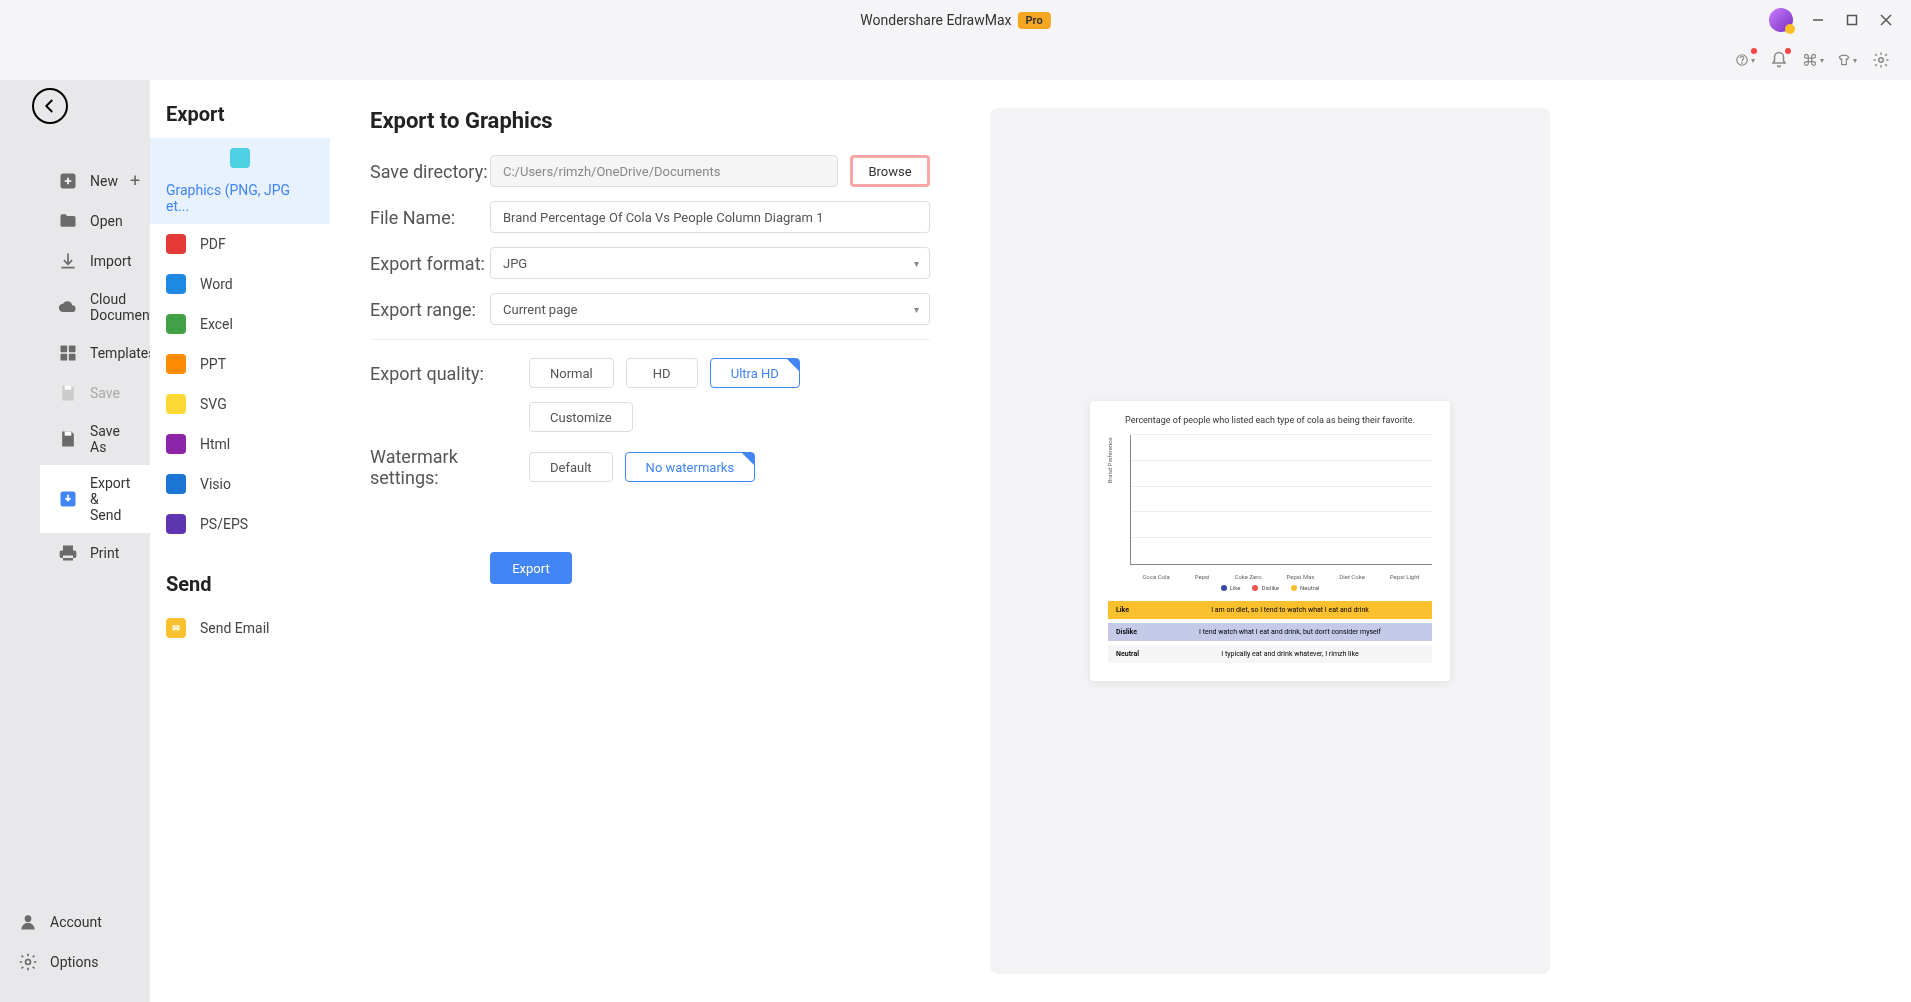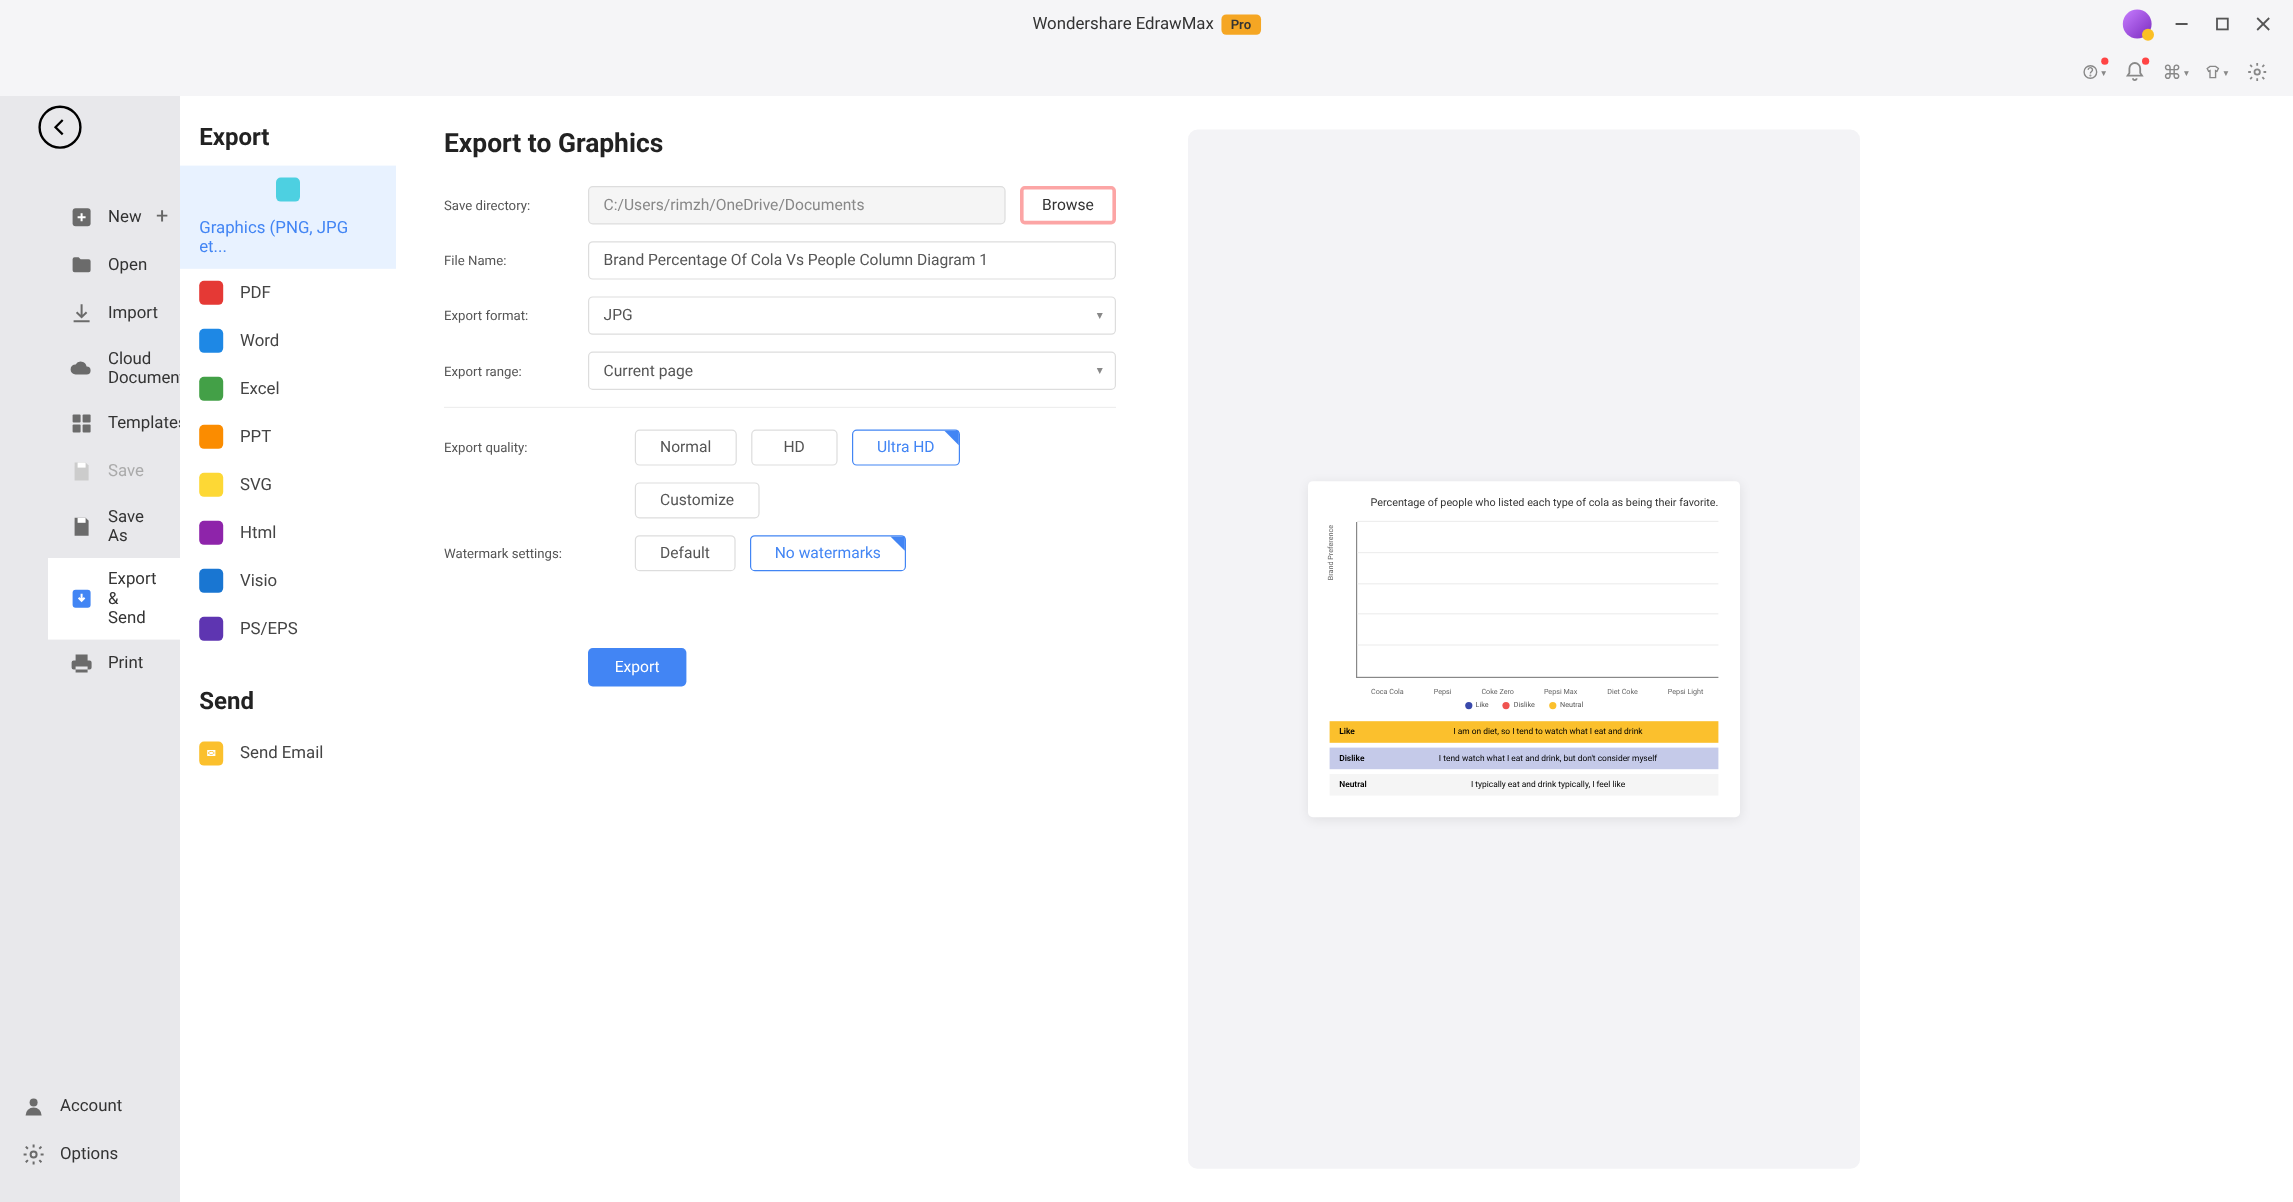--- a/index.html
+++ b/index.html
@@ -27,38 +27,38 @@
 .sidebar1-bottom { margin-top: auto; padding-bottom: 20px; }
 .sidebar2 { width: 180px; background: #fff; padding: 18px 0; }
 .sb2-heading { font-size: 20px; font-weight: 700; padding: 4px 16px 12px; color: #222; }
 .sb2-item { display: flex; align-items: center; gap: 14px; padding: 10px 16px; font-size: 14px; color: #444; cursor: pointer; }
 .sb2-item.active { background: #e8f2ff; color: #4285f4; flex-direction: column; }
 .fmt-icon { width: 20px; height: 20px; border-radius: 4px; display: flex; align-items: center; justify-content: center; color: #fff; font-size: 9px; font-weight: 700; flex-shrink: 0; }
 .content { flex: 1; background: #fff; padding: 28px 40px; display: flex; gap: 60px; }
 .form-area { flex: 0 0 560px; }
 .page-heading { font-size: 22px; font-weight: 700; color: #222; margin-bottom: 22px; }
 .form-row { display: flex; align-items: center; margin-bottom: 14px; }
-.form-label { width: 120px; font-size: 11px; color: #555; }
+.form-label { width: 120px; font-size: 18px; color: #555; }
 .text-input { flex: 1; height: 32px; border: 1px solid #ddd; border-radius: 4px; padding: 0 12px; font-size: 13px; color: #555; background: #fff; }
 .text-input.readonly { background: #f5f5f5; color: #888; }
 .select-input { flex: 1; height: 32px; border: 1px solid #ddd; border-radius: 4px; padding: 0 12px; font-size: 13px; color: #555; background: #fff; display: flex; align-items: center; position: relative; }
 .select-input::after { content: "▾"; position: absolute; right: 10px; color: #888; font-size: 10px; }
 .browse-btn { width: 80px; height: 32px; margin-left: 12px; border: 3px solid #fca5a5; background: #fff; border-radius: 4px; font-size: 13px; color: #333; cursor: pointer; }
 .divider { height: 1px; background: #eee; margin: 6px 0 18px; }
 .btn-group { display: flex; gap: 12px; flex-wrap: wrap; padding-left: 39px; }
 .toggle-btn { height: 30px; padding: 0 20px; border: 1px solid #ddd; background: #fff; border-radius: 4px; font-size: 13px; color: #555; cursor: pointer; min-width: 72px; position:relative;}
 .toggle-btn.selected { border-color: #4285f4; color: #4285f4; }
 .toggle-btn.selected::after { content:""; position:absolute; top:0; right:0; width:0;height:0;border-left:12px solid transparent;border-top:12px solid #4285f4;}
 .checkbox-row { display: flex; align-items: center; gap: 28px; }
 .chk { display: flex; align-items: center; gap: 8px; font-size: 13px; color: #555; }
 .chk-box { width: 16px; height: 16px; border: 1px solid #ccc; border-radius: 3px; background: #fff; }
 .export-btn { width: 82px; height: 32px; background: #4285f4; color: #fff; border: none; border-radius: 4px; font-size: 13px; cursor: pointer; margin-top: 50px; margin-left: 120px; }
 .preview-area { flex: 1; background: #f3f3f6; border-radius: 8px; display: flex; align-items: center; justify-content: center; max-width:560px;}
 .preview-card { width: 360px; background: #fff; border-radius: 4px; box-shadow: 0 2px 10px rgba(0,0,0,0.08); padding: 14px 18px; }
-.chart-title { font-size: 9px; text-align: right; color: #333; margin-bottom: 10px; }
+.chart-title { font-size: 9px; text-align: center; color: #333; margin-bottom: 10px; }
 .chart-box { height: 130px; position: relative; border-left: 1px solid #888; border-bottom: 1px solid #888; margin-left: 22px; margin-bottom: 8px; }
 .ylabel { position: absolute; left: -22px; top: 50%; transform: rotate(-90deg) translateX(20px); font-size: 6px; color: #666; transform-origin: left; }
 .gridlines { position: absolute; inset: 0; }
 .gridlines div { position: absolute; left: 0; right: 0; height: 1px; background: #eee; }
 .bars { position: absolute; inset: 0; display: flex; justify-content: space-around; align-items: flex-end; padding: 0 4px; }
 .bar-group { display: flex; gap: 2px; align-items: flex-end; }
 .bar { width: 7px; }
 .xlabels { display: flex; justify-content: space-around; margin-left: 22px; font-size: 6px; color: #666; }
 .legend { display: flex; justify-content: center; gap: 12px; font-size: 6px; color: #555; margin-top: 4px; }
 .legend span { display: flex; align-items: center; gap: 3px; }
@@ -409,19 +409,19 @@
             <div class="info-row" style="background: rgb(251, 192, 45);">
               <span class="k">Like</span>
               <span class="v">I am on diet, so I tend to watch what I eat and drink</span>
             </div>
             <div class="info-row" style="background: rgb(197, 202, 233);">
               <span class="k">Dislike</span>
               <span class="v">I tend watch what I eat and drink, but don't consider myself</span>
             </div>
             <div class="info-row" style="background: rgb(245, 245, 245);">
               <span class="k">Neutral</span>
-              <span class="v">I typically eat and drink typically, I feel like</span>
+              <span class="v">I typically eat and drink whatever, I rimzh like</span>
             </div>
           </div>
       </div>
     </div>
   </div>
 </div>
 
 </body></html>

